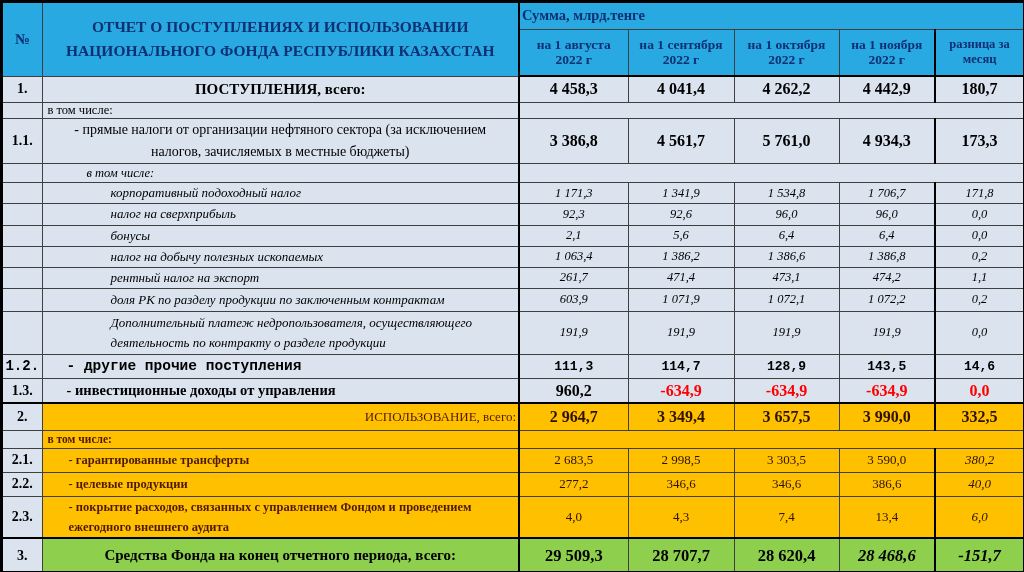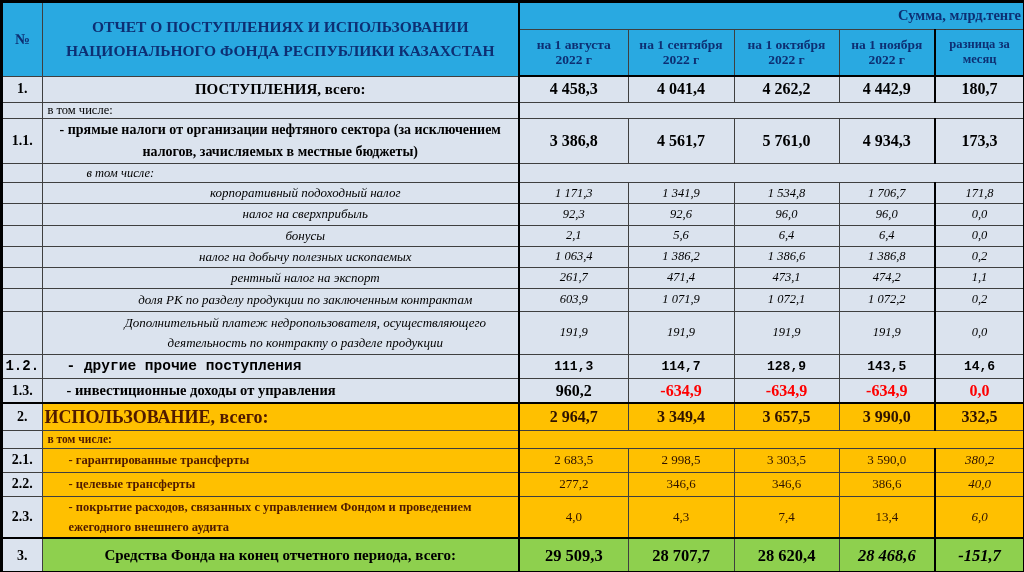--- a/index.html
+++ b/index.html
@@ -12,45 +12,45 @@
   table{border-collapse:collapse;table-layout:fixed;width:1022px;border:2px solid #000;}
   th,td{
     border:1px solid #3f3f3f;box-sizing:border-box;overflow:hidden;
     padding:0 2px;vertical-align:middle;color:#000;
   }
   
   thead th{background:var(--header-bg);color:var(--header-text);font-weight:bold;}
   thead tr:last-child th{border-bottom:2px solid #000;}
   .num-h{font-size:15px;}
   .title-h{font-size:15.5px;line-height:1.55;padding:0 14px;text-align:center;}
-  .sum-h{font-size:14.5px;height:27px;text-align:right;margin-top:27px;}
+  .sum-h{font-size:14.5px;height:27px;text-align:left;margin-top:27px;}
   .col-h{font-size:13.5px;line-height:15px;text-align:center;height:47px;padding:1px 2px;}
   .col-h.small{font-size:12.5px;}
   
   .title-h,td.label,td.valspan0{border-right-width:2px;border-right-color:#000;margin-left:48px;}
   th.lastcol,td.lastcol{border-left-width:2px;border-left-color:#000;}
   
   td.num{background:var(--row-bg);text-align:center;font-weight:bold;font-size:14px;}
   td.label{background:var(--row-bg);font-size:13px;}
   td.val{background:var(--row-bg);text-align:center;}
   td.valspan{background:var(--row-bg);}
   
   tr.main .label{font-weight:bold;font-size:15px;text-align:center;}
   tr.main .val{font-weight:bold;font-size:16px;}
   tr.note .label{font-size:12.5px;padding-left:5px;}
-  tr.oil .label{font-weight:bold;font-size:14px;text-align:center;line-height:1.6;padding:0 10px;}
+  tr.oil .label{font-weight:normal;font-size:14px;text-align:center;line-height:1.6;padding:0 10px;}
   tr.oil .val{font-weight:bold;font-size:16px;}
   tr.note-detail .label{font-style:italic;font-size:12.5px;padding-left:44px;}
-  tr.detail .label{font-style:italic;font-size:13px;padding-left:52px;line-height:1.55;text-align:center;}
+  tr.detail .label{font-style:italic;font-size:13px;padding-left:68px;line-height:1.55;}
   tr.detail .val{font-style:italic;font-size:12.5px;}
   tr.sub-sm .label,tr.sub-lg .label{font-weight:bold;font-size:14.5px;padding-left:24px;}
   tr.sub-sm .val{font-weight:bold;font-size:13px;}
   tr.sub-lg .val{font-weight:bold;font-size:16px;}
   tr.use-main td{border-top:2px solid #000;}
-  tr.use-main .label{background:var(--orange);color:var(--use-text);font-weight:bold;font-size:18px;text-align:left;}
+  tr.use-main .label{background:var(--orange);color:var(--use-text);font-weight:normal;font-size:13px;text-align:right;}
   tr.use-main .val{background:var(--orange);color:var(--use-dark);font-weight:bold;font-size:16px;}
   tr.use-note .label,tr.use-note .valspan{background:var(--orange);}
   tr.use-note .label{color:var(--use-text);font-weight:bold;font-size:11.5px;padding-left:5px;}
   tr.use-detail .label{background:var(--orange);color:var(--use-text);font-weight:bold;font-size:12.5px;padding-left:26px;line-height:1.6;}
   tr.use-detail .val{background:var(--orange);color:var(--use-dark);font-size:13px;}
   tr.grand td{border-top:2px solid #000;border-bottom:2px solid #000;}
   tr.grand .label{background:var(--green);font-weight:bold;font-size:15px;text-align:center;}
   tr.grand .val{background:var(--green);font-weight:bold;font-size:16.5px;}
   .red{color:var(--red) !important;}
   .it{font-style:italic;}
@@ -211,21 +211,21 @@
           <td class="num">2.1.</td>
           <td class="label">- гарантированные трансферты</td>
           <td class="val">2 683,5</td>
           <td class="val">2 998,5</td>
           <td class="val">3 303,5</td>
           <td class="val">3 590,0</td>
           <td class="val lastcol it">380,2</td>
         </tr>
         <tr class="use-detail" style="height: 24px;">
           <td class="num">2.2.</td>
-          <td class="label">- целевые трансферты</td>
+          <td class="label">- целевые продукции</td>
           <td class="val">277,2</td>
           <td class="val">346,6</td>
           <td class="val">346,6</td>
           <td class="val">386,6</td>
           <td class="val lastcol it">40,0</td>
         </tr>
         <tr class="use-detail" style="height: 38px;">
           <td class="num">2.3.</td>
           <td class="label">- покрытие расходов, связанных с управлением Фондом и проведением ежегодного внешнего аудита</td>
           <td class="val">4,0</td>

